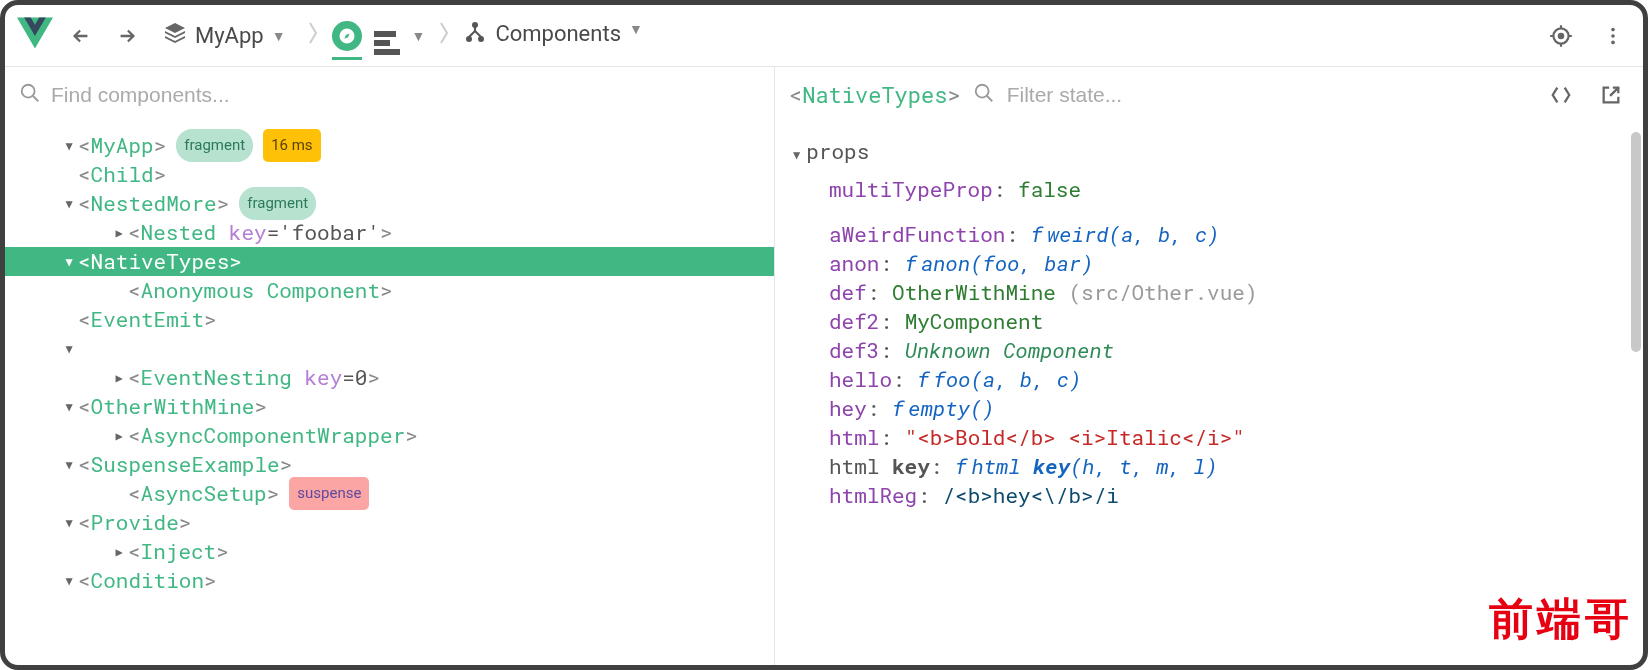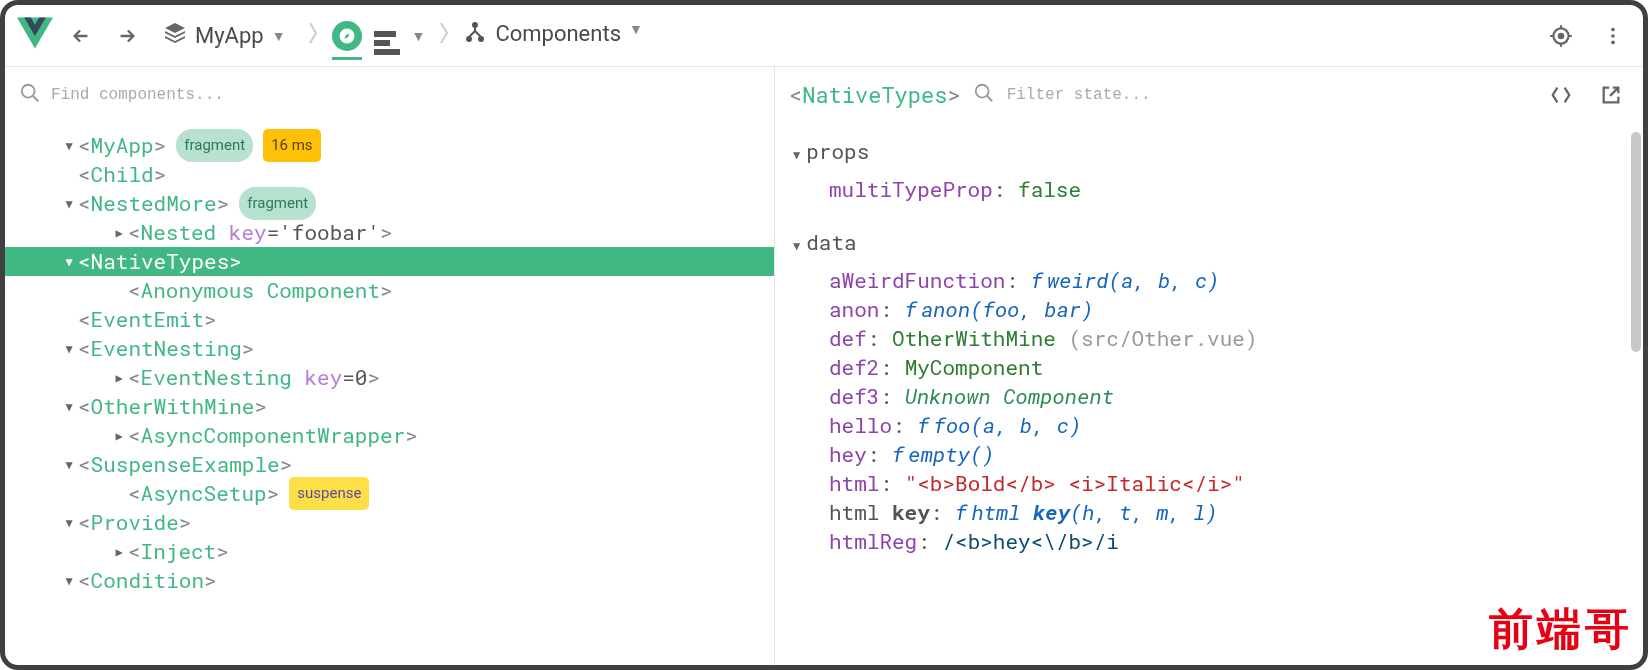--- a/index.html
+++ b/index.html
@@ -19,36 +19,36 @@
 .timeline-icon span { display: block; width: 22px; height: 6px; background: #555; }
 .timeline-icon span:nth-child(2){ width:16px; }
 .timeline-icon span:nth-child(3){ width:26px; }
 .comp-breadcrumb { display: flex; gap: 8px; cursor: pointer; }
 .toolbar-right { margin-left: auto; display: flex; align-items: center; gap: 16px; color: #666; }
 .main { flex: 1; display: flex; overflow: hidden; }
 .pane { overflow-y: auto; position: relative; }
 .left { width: 770px; border-right: 1px solid #e5e5e5; }
 .right { flex: 1; }
 .search-row { height: 56px; display: flex; align-items: center; padding: 0 14px; gap: 10px; color: #888; border-bottom: 1px solid transparent; }
-.search-row input { border: none; outline: none; font-size: 16px; color: #4d7c0f; width: 100%; background: transparent; font-family: Liberation Mono, monospace; }
+.search-row input { border: none; outline: none; font-size: 21px; color: #4d7c0f; width: 100%; background: transparent; }
 .search-row input::placeholder { color: #aaa; }
 .right .search-row { gap: 12px; }
 .crumb-wrap { color: #41b883; font-size: 22px; font-family: "Roboto Mono", Menlo, monospace; }
 .crumb-wrap .lt, .crumb-wrap .gt { color: #888; }
 .right-toolbar { margin-left: auto; display: flex; gap: 14px; color: #666; }
 .tree { font-family: "Roboto Mono", Menlo, Consolas, monospace; font-size: 21px; line-height: 29px; padding: 8px 0 20px; }
 .node { display: flex; align-items: center; height: 29px; white-space: nowrap; cursor: pointer; }
 .node .tog { width: 18px; text-align: center; color: #666; font-size: 12px; user-select: none; }
 .node .tog.blank { visibility: hidden; }
 .lt, .gt { color: #888; }
 .cname { color: #41b883; }
 .badge { font-size: 15px; padding: 2px 8px; border-radius: 5px; margin-left: 10px; font-family: Roboto,sans-serif; }
 .badge.frag { background: #b6e2cf; color: #2c7a5b; border-radius: 16px; }
 .badge.time { background: #ffc107; color: #5a4300; }
-.badge.susp { background: #fde047; color: #5e4a9d; }
+.badge.susp { background: #fca5a5; color: #5e4a9d; }
 .attr { color: #b57fd6; }
 .attrv { color: #555; }
 .node.selected { background: #41b883; color: #fff; }
 .node.selected .lt, .node.selected .gt, .node.selected .cname, .node.selected .tog { color: #fff; }
 .ind-1 { padding-left: 55px; } .ind-2 { padding-left: 55px; } .ind-3 { padding-left: 105px; } 
 .sec { font-family: "Roboto Mono", Menlo, monospace; font-size: 21px; padding: 14px 0 4px 18px; color: #555; }
 .sec .tog { font-size: 12px; color: #666; margin-right: 6px; }
 .kv-block { font-family: "Roboto Mono", Menlo, monospace; font-size: 21px; line-height: 29px; padding: 6px 0 10px 54px; }
 .kv { white-space: nowrap; }
 .key { color: #8e44ad; }
@@ -56,21 +56,21 @@
 .colon { color: #555; }
 .vbool, .vcomp { color: #2e7d32; }
 .vfn { color: #1565c0; font-style: italic; }
 .vstr { color: #c62828; }
 .vreg { color: #0c4a6e; }
 .vunk { color: #2e8b57; font-style: italic; }
 .vhint { color: #999; }
 .fsym { color: #1565c0; font-style: italic; margin-right: 4px; }
 .vscroll-track { position: absolute; right: 2px; top: 65px; width: 10px; height: 520px; background: transparent; }
 .vscroll-thumb { width: 10px; height: 220px; background: #c8c8c8; border-radius: 5px; }
-.watermark { position: absolute; right: 10px; bottom: 6px; color: #e60012; font-size: 44px; font-family: "SimSun","Songti SC",serif; font-weight: bold; letter-spacing: 4px; pointer-events: none; }
+.watermark { position: absolute; right: 10px; bottom: 16px; color: #e60012; font-size: 44px; font-family: "SimSun","Songti SC",serif; font-weight: bold; letter-spacing: 4px; pointer-events: none; }
 </style>
 </head>
 <body>
 
 <div class="app">
   <div class="toolbar">
     <span class="logo">
       <svg viewBox="0 0 261 226">
           <path fill="#41B883" d="M161 0h-31l-0 0L100 0H0l130 226L261 0h-100z"></path>
           <path fill="#34495E" d="M161 0L130 53 100 0H52l78 135L209 0h-48z"></path>
@@ -190,21 +190,20 @@
           <div class="node ind-3">
             <span class="tog blank">▼</span>
             <span><span class="lt">&lt;</span><span class="cname">Anonymous Component</span><span class="gt">&gt;</span></span>
           </div>
           <div class="node ind-2">
             <span class="tog blank">▼</span>
             <span><span class="lt">&lt;</span><span class="cname">EventEmit</span><span class="gt">&gt;</span></span>
           </div>
           <div class="node ind-2">
             <span class="tog">▼</span>
-            <span><span class="lt">&lt;</span><span class="cname">EventNesting</span><span class="gt">&gt;</span></span>
           </div>
           <div class="node ind-3">
             <span class="tog">▶</span>
             <span><span class="lt">&lt;</span><span class="cname">EventNesting</span> <span class="attr">key</span><span class="attrv">=0</span><span class="gt">&gt;</span></span>
           </div>
           <div class="node ind-2">
             <span class="tog">▼</span>
             <span><span class="lt">&lt;</span><span class="cname">OtherWithMine</span><span class="gt">&gt;</span></span>
           </div>
           <div class="node ind-3">
@@ -256,21 +255,20 @@
                 <path d="M14 4h6v6M20 4l-9 9M10 4H4v16h16v-6"></path>
               </svg>
           </span>
         </span>
       </div>
       <div id="state">
           <div class="sec"><span class="tog">▼</span>props</div>
           <div class="kv-block">
             <div class="kv"><span class="key">multiTypeProp</span><span class="colon">: </span><span class="vbool">false</span></div>
           </div>
-          <div class="sec"><span class="tog">▼</span>data</div>
           <div class="kv-block">
             <div class="kv"><span class="key">aWeirdFunction</span><span class="colon">: </span><span class="fsym">f</span><span class="vfn">weird(a, b, c)</span></div>
             <div class="kv"><span class="key">anon</span><span class="colon">: </span><span class="fsym">f</span><span class="vfn">anon(foo, bar)</span></div>
             <div class="kv"><span class="key">def</span><span class="colon">: </span><span class="vcomp">OtherWithMine</span> <span class="vhint">(src/Other.vue)</span></div>
             <div class="kv"><span class="key">def2</span><span class="colon">: </span><span class="vcomp">MyComponent</span></div>
             <div class="kv"><span class="key">def3</span><span class="colon">: </span><span class="vunk">Unknown Component</span></div>
             <div class="kv"><span class="key">hello</span><span class="colon">: </span><span class="fsym">f</span><span class="vfn">foo(a, b, c)</span></div>
             <div class="kv"><span class="key">hey</span><span class="colon">: </span><span class="fsym">f</span><span class="vfn">empty()</span></div>
             <div class="kv"><span class="key">html</span><span class="colon">: </span><span class="vstr">"&lt;b&gt;Bold&lt;/b&gt; &lt;i&gt;Italic&lt;/i&gt;"</span></div>
             <div class="kv"><span class="keyraw">html <b>key</b></span><span class="colon">: </span><span class="fsym">f</span><span class="vfn">html <b>key</b>(h, t, m, l)</span></div>

